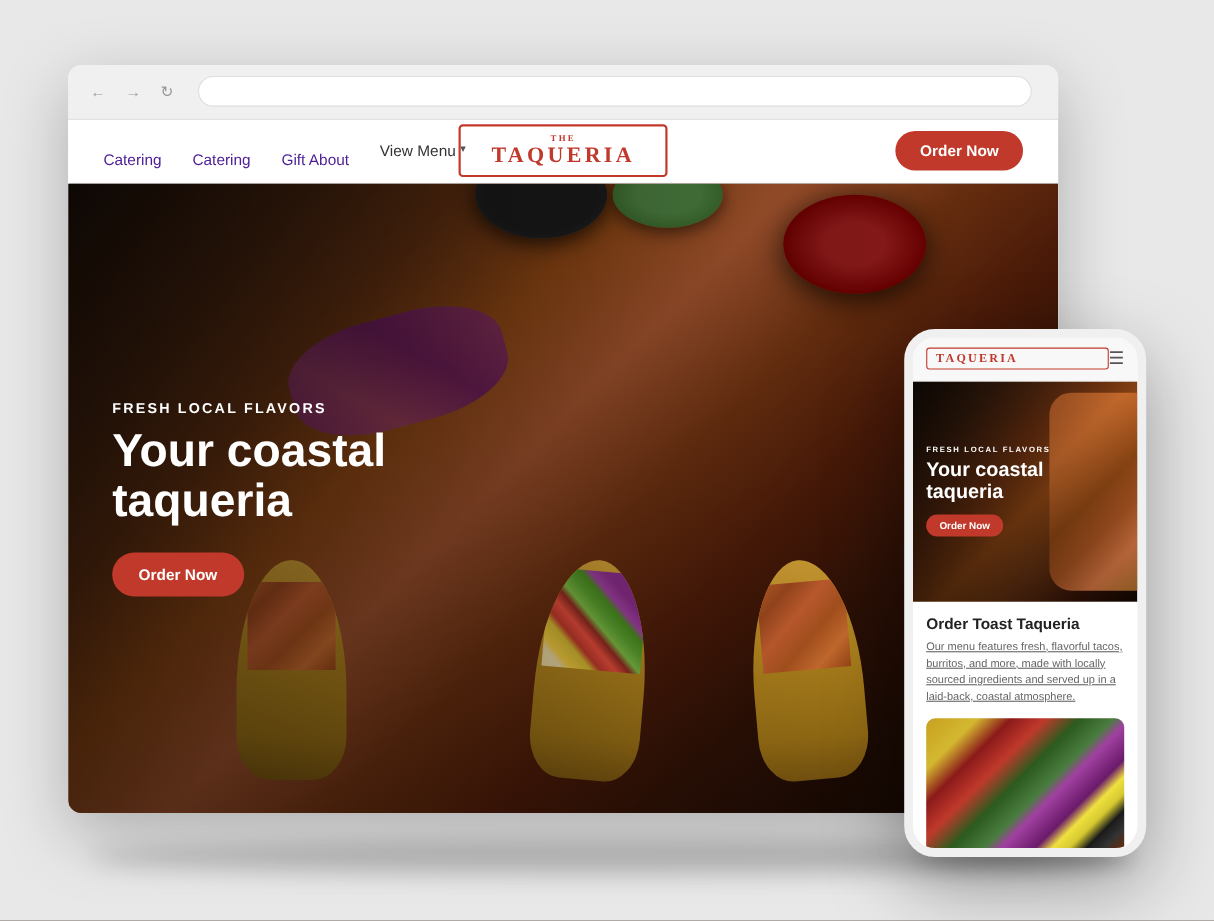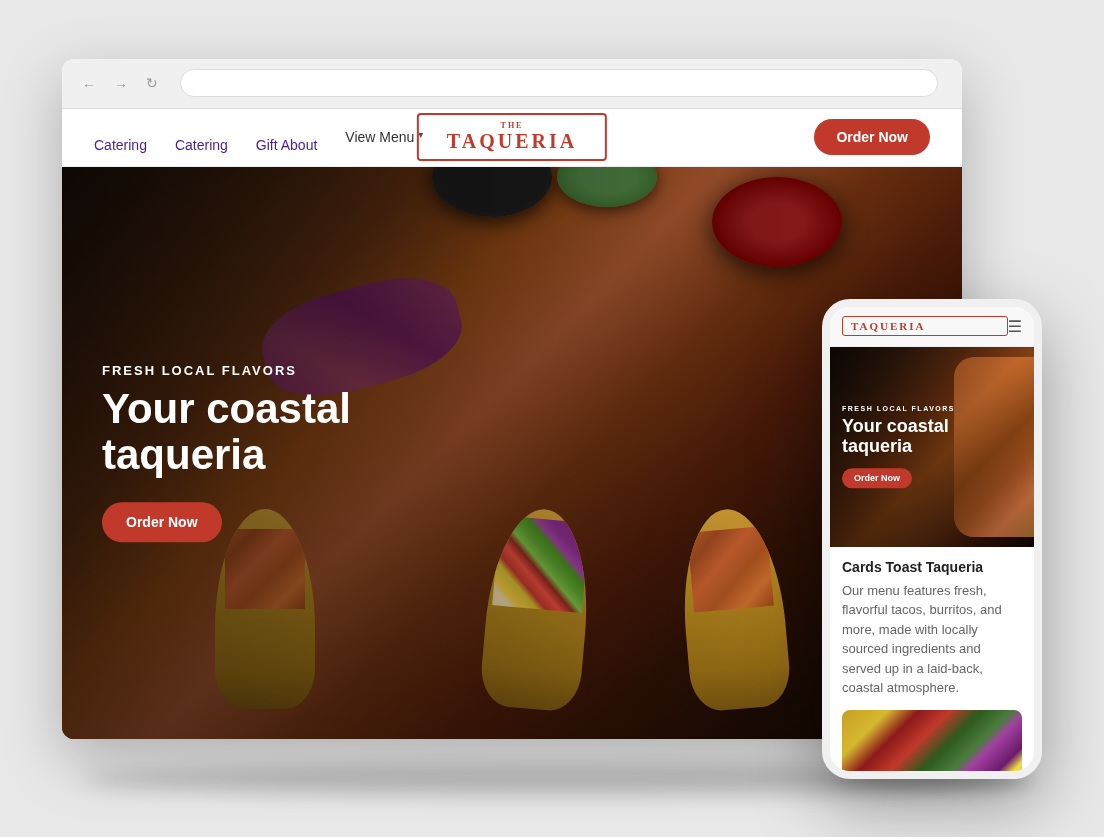--- a/index.html
+++ b/index.html
@@ -478,23 +478,24 @@
     }
 
     .mobile-about-title {
       font-size: 14px;
       font-weight: 700;
       color: #222;
       margin-bottom: 6px;
     }
 
     .mobile-about-text {
-      font-size: 13px;
+      font-size: 10px;
       color: #666;
       line-height: 1.5;
+      text-decoration: underline;
     }
 
     .mobile-food-grid {
       height: 130px;
       background: linear-gradient(
         135deg,
         #c8a020 0%, #d4b830 15%,
         #8b1a1a 25%, #c0392b 35%,
         #2d5a1e 45%, #4a7c3f 55%,
         #a040a0 60%, #6b1a6b 70%,
@@ -648,21 +649,21 @@
         <div class="mobile-hero-subtitle">FRESH LOCAL FLAVORS</div>
         <div class="mobile-hero-title">
           <span>Your coastal</span><br>
           <span>taqueria</span>
         </div>
         <button class="mobile-order-btn">Order Now</button>
       </div>
     </div>
 
     <div class="mobile-about">
-      <div class="mobile-about-title">Cards Toast Taqueria</div>
+      <div class="mobile-about-title">Order Toast Taqueria</div>
       <div class="mobile-about-text">Our menu features fresh, flavorful tacos, burritos, and more, made with locally sourced ingredients and served up in a laid-back, coastal atmosphere.</div>
     </div>
 
     <div class="mobile-food-grid"></div>
 
   </div>
 
 </div>
 
 </body></html>

